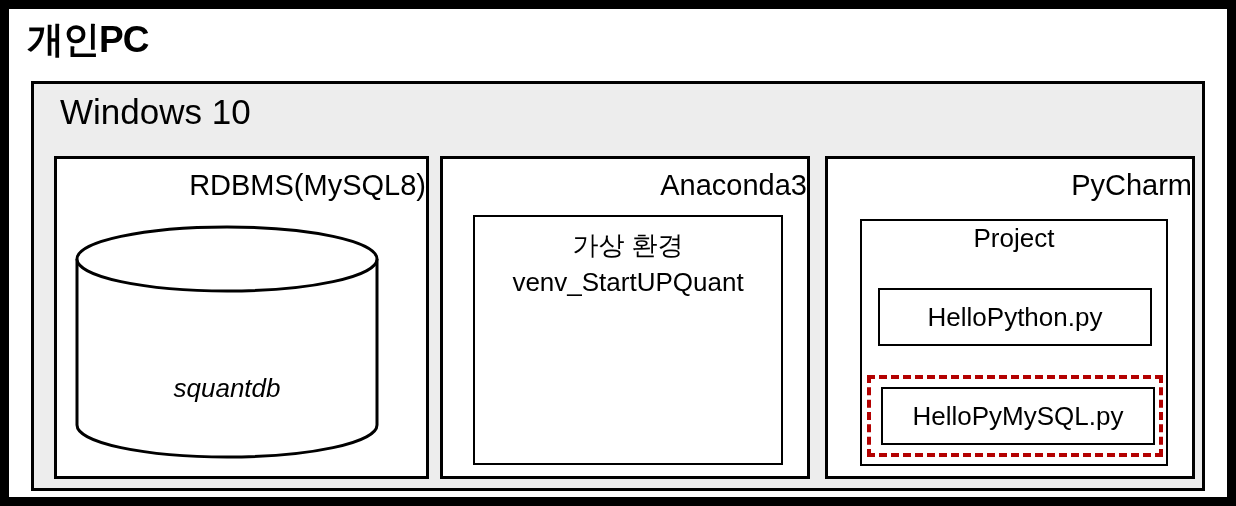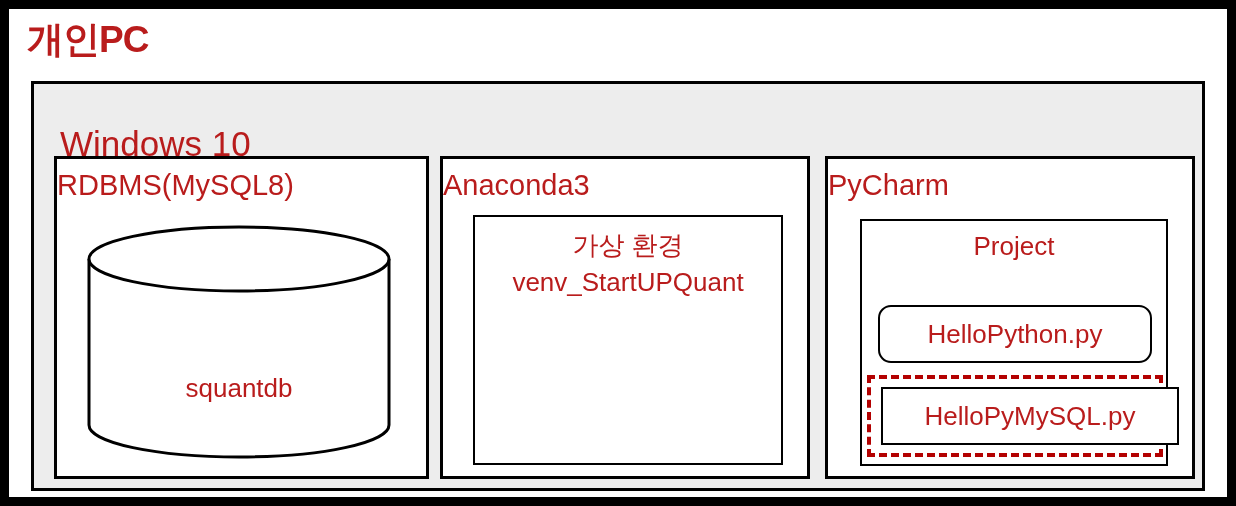--- a/index.html
+++ b/index.html
@@ -3,21 +3,21 @@
 <meta charset="utf-8">
 <style>
   * { box-sizing: border-box; margin: 0; padding: 0; }
   html, body { background: #000; }
   .canvas {
     position: relative;
     width: 1236px;
     height: 506px;
     background: #000;
     font-family: "Liberation Sans", sans-serif;
-    color: #b91c1c;
+    color: #000000;
     overflow: hidden;
   }
   .pc-box {
     position: absolute;
     left: 2px; top: 2px;
     width: 1232px; height: 502px;
     background: #fff;
     border: 7px solid #000;
   }
   .pc-title {
@@ -32,44 +32,43 @@
     left: 22px; top: 72px;
     width: 1174px; height: 410px;
     background: #ededed;
     border: 3px solid #000;
   }
   .os-title {
     position: absolute;
     left: 26px; top: 8px;
     font-size: 35px;
     font-weight: 400;
-    margin-top: 32px;
   }
   .col-box {
     position: absolute;
     top: 72px;
     height: 323px;
     background: #fff;
     border: 3px solid #000;
   }
   .col-rdbms   { left: 20px;  width: 375px; }
   .col-anaconda{ left: 406px; width: 370px; padding-left: 10px; }
   .col-pycharm { left: 791px; width: 370px; }
   .col-title {
     position: absolute;
     left: 0; top: 10px;
     width: 100%;
-    text-align: left;
+    text-align: right;
     font-size: 29px;
     font-weight: 400;
   }
   .cylinder-wrap {
     position: absolute;
-    left: 28px; top: 64px;
-    width: 308px; height: 238px;
+    left: 16px; top: 64px;
+    width: 308px; height: 238px; font-style: italic;
   }
   .db-label {
     position: absolute;
     left: 0; top: 150px;
     width: 100%;
     text-align: center;
     font-size: 26px;
   }
   .inner-box {
     position: absolute;
@@ -83,45 +82,44 @@
     text-align: center;
     font-size: 26px;
     line-height: 37px;
   }
   .project-box {
     left: 32px; top: 60px;
     width: 308px; height: 247px;
     text-align: center;
   }
   .project-title {
-    padding-top: 8px;
     font-size: 26px;
     line-height: 34px;
   }
   .file-box {
     position: absolute;
     left: 16px;
     width: 274px; height: 58px;
     border: 2px solid #000;
     background: #fff;
     font-size: 26px;
     line-height: 54px;
     text-align: center;
   }
-  .file-python { top: 84px; border-radius: 13px; }
+  .file-python { top: 67px; }
   .highlight-dashed {
     position: absolute;
     left: 5px; top: 154px;
     width: 296px; height: 82px;
     border: 4px dashed #b30000;
   }
   .file-mysql {
     position: absolute;
     left: 10px; top: 8px;
-    width: 298px; height: 58px;
+    width: 274px; height: 58px;
     border: 2px solid #000;
     background: #fff;
     font-size: 26px;
     line-height: 54px;
     text-align: center;
   }
 </style>
 </head>
 <body>
 

